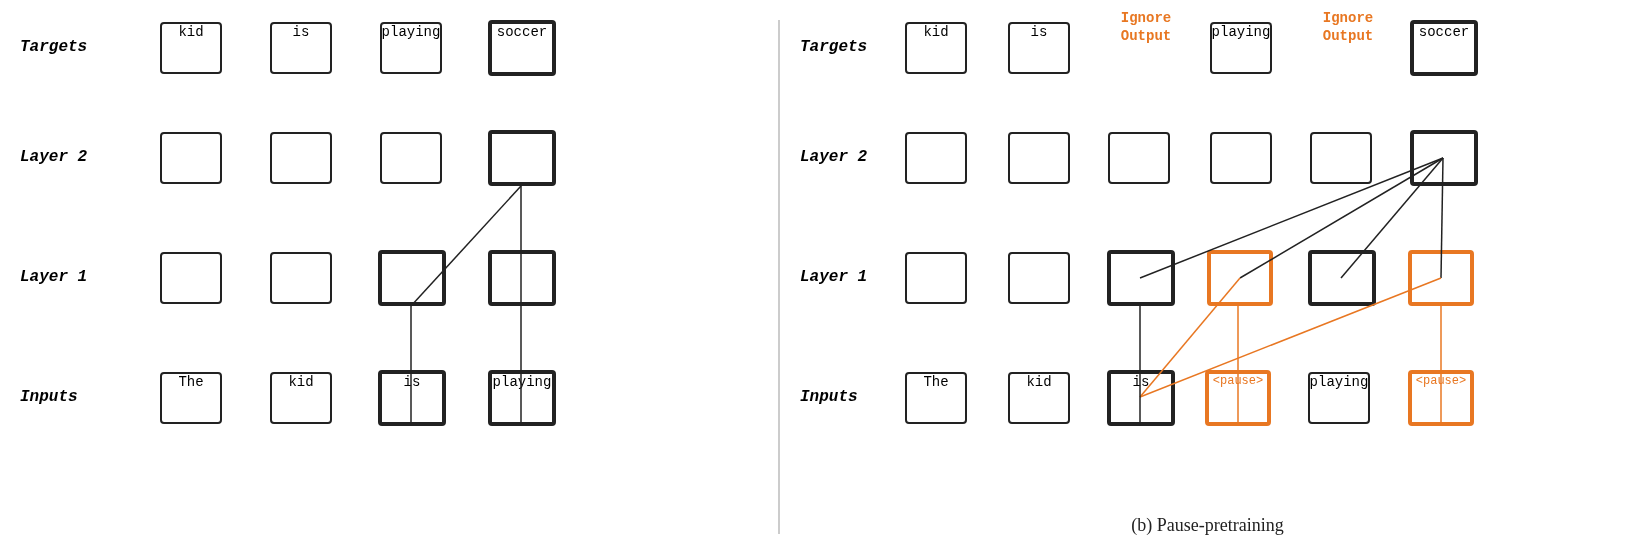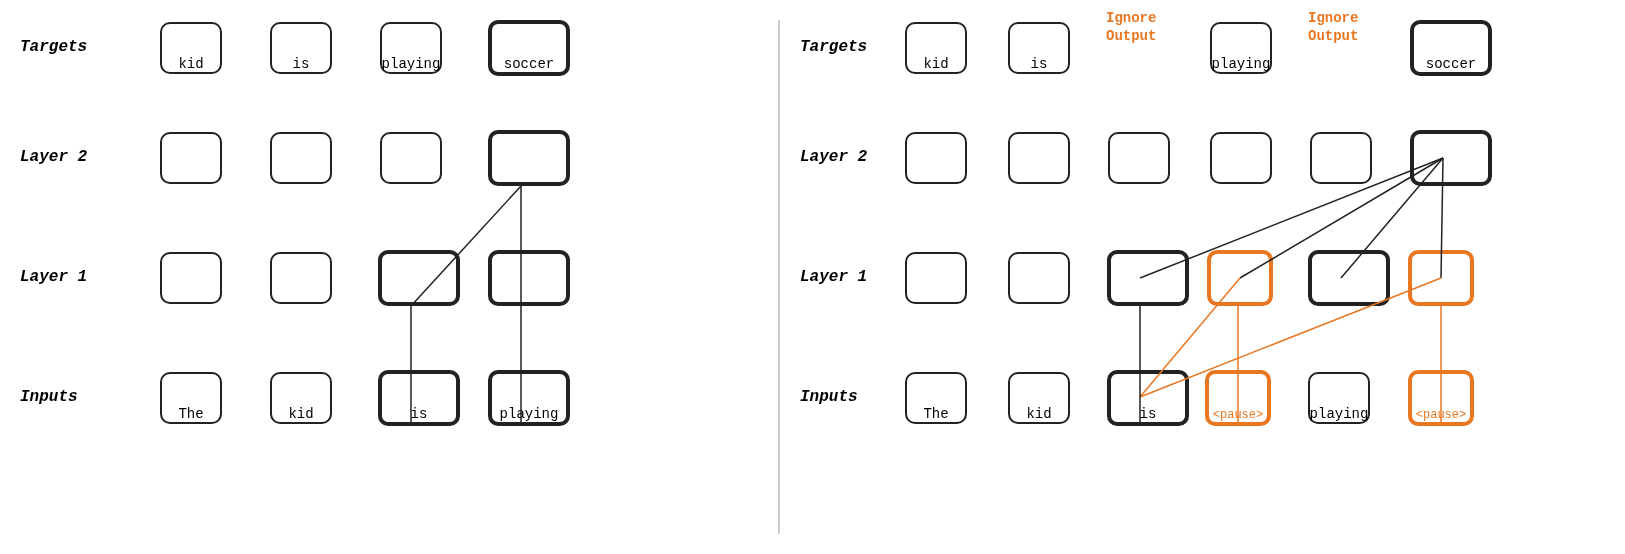--- a/index.html
+++ b/index.html
@@ -24,35 +24,35 @@
       font-weight: bold;
       font-family: 'Courier New', Courier, monospace;
       font-size: 16px;
       display: flex;
       align-items: center;
       font-style: italic;
     }
     
     .node-box {
       position: absolute;
-      border-radius: 10px;
+      border-radius: 4px;
       display: flex;
-      align-items: flex-end;
+      align-items: flex-start;
       justify-content: center;
       font-family: 'Courier New', Courier, monospace;
       font-size: 14px;
     }
     .node-normal {
       width: 62px;
       height: 52px;
       border: 2px solid #222;
       background: #fff;
     }
     .node-bold {
-      width: 82px;
+      width: 68px;
       height: 56px;
       border: 4px solid #222;
       background: #fff;
     }
     .node-orange {
       width: 66px;
       height: 56px;
       border: 4px solid #e87722;
       background: #fff;
       color: #e87722;
@@ -64,20 +64,21 @@
       width: 100%;
       height: 100%;
       pointer-events: none;
     }
     .ignore-label {
       position: absolute;
       color: #e87722;
       font-family: 'Courier New', Courier, monospace;
       font-size: 15px;
       font-weight: bold;
+      text-align: center;
       line-height: 1.2;
     }
   </style>
 </head>
 <body>
 
 <div style="position:absolute; left:0; top:0; width:780px; height:554px;">
 
   <div class="row-label" style="left:20px; top:38px;">
     <span>Targets</span>
@@ -232,13 +233,16 @@
 
     <line x1="350" y1="397" x2="651" y2="278" stroke="#e87722" stroke-width="1.5"></line>
 
     <line x1="350" y1="426" x2="350" y2="306" stroke="#222" stroke-width="1.5"></line>
 
     <line x1="448" y1="426" x2="448" y2="306" stroke="#e87722" stroke-width="1.5"></line>
     <line x1="651" y1="426" x2="651" y2="306" stroke="#e87722" stroke-width="1.5"></line>
 
   </svg>
 
+  <div class="caption" style="position:absolute; bottom:8px; left:0; right:0;">
+    <span>(b) Pause-pretraining</span>
+  </div>
 </div>
 
 </body></html>

